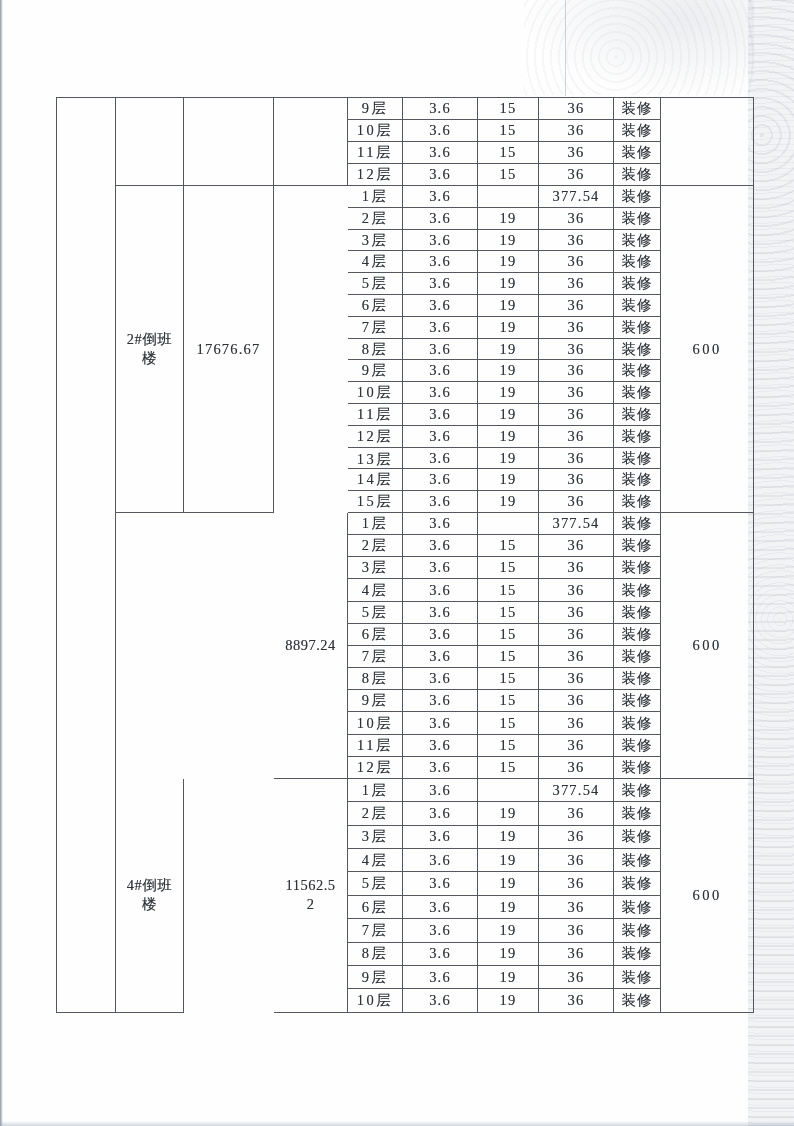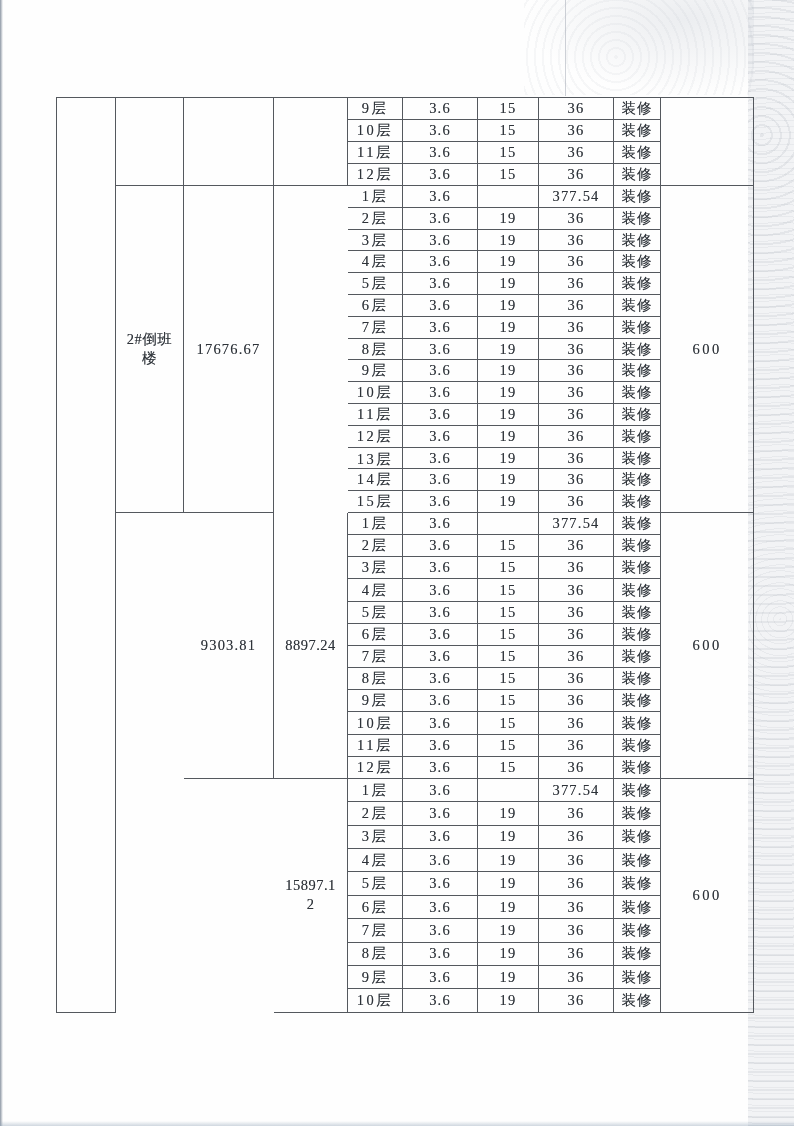--- a/index.html
+++ b/index.html
@@ -376,23 +376,20 @@
       </div>
       <div class="c num" style="grid-area: 19 / 8 / span 1;">
         <span class="t">36</span>
       </div>
       <div class="c cjk" style="grid-area: 19 / 9 / span 1;">
         <span class="t">装修</span>
       </div>
       <div class="c capacity" style="grid-area: 5 / 10 / span 15;">
         <span class="t">600</span>
       </div>
-      <div class="c num" style="grid-area: 20 / 3 / span 12;">
-        <span class="t">9303.81</span>
-      </div>
       <div class="c wrap-narrow" style="grid-area: 20 / 4 / span 12;">
         <span class="t">8897.24</span>
       </div>
       <div class="c floor" style="grid-area: 20 / 5 / span 1;">
         <span class="t">1层</span>
       </div>
       <div class="c num" style="grid-area: 20 / 6 / span 1;">
         <span class="t">3.6</span>
       </div>
       <div class="c num" style="grid-area: 20 / 7 / span 1;">
@@ -565,22 +562,25 @@
       </div>
       <div class="c num" style="grid-area: 31 / 8 / span 1;">
         <span class="t">36</span>
       </div>
       <div class="c cjk" style="grid-area: 31 / 9 / span 1;">
         <span class="t">装修</span>
       </div>
       <div class="c capacity" style="grid-area: 20 / 10 / span 12;">
         <span class="t">600</span>
       </div>
+      <div class="c wrap-narrow" style="grid-area: 32 / 2 / span 10;">
+        <span class="t">4#倒班楼</span>
+      </div>
       <div class="c wrap-narrow" style="grid-area: 32 / 4 / span 10;">
-        <span class="t">15897.12</span>
+        <span class="t">11562.52</span>
       </div>
       <div class="c floor" style="grid-area: 32 / 5 / span 1;">
         <span class="t">1层</span>
       </div>
       <div class="c num" style="grid-area: 32 / 6 / span 1;">
         <span class="t">3.6</span>
       </div>
       <div class="c num" style="grid-area: 32 / 7 / span 1;">
         <span class="t"></span>
       </div>

